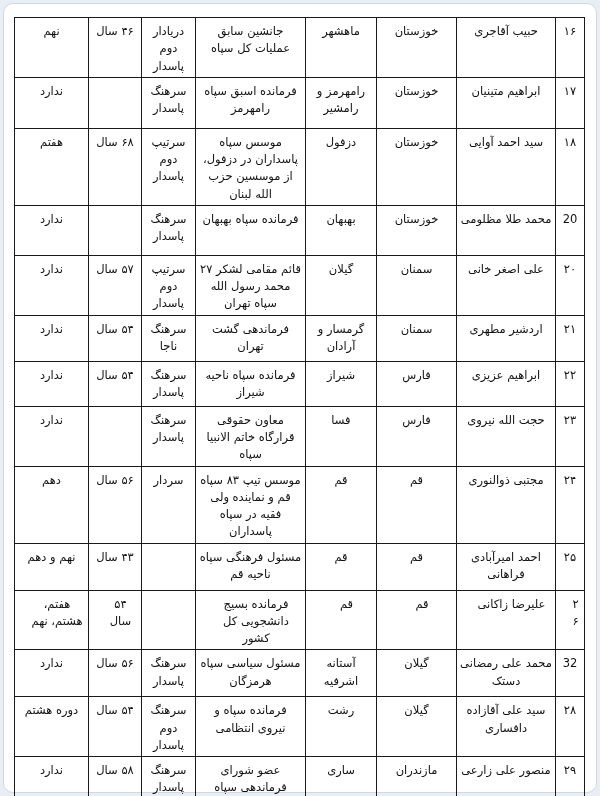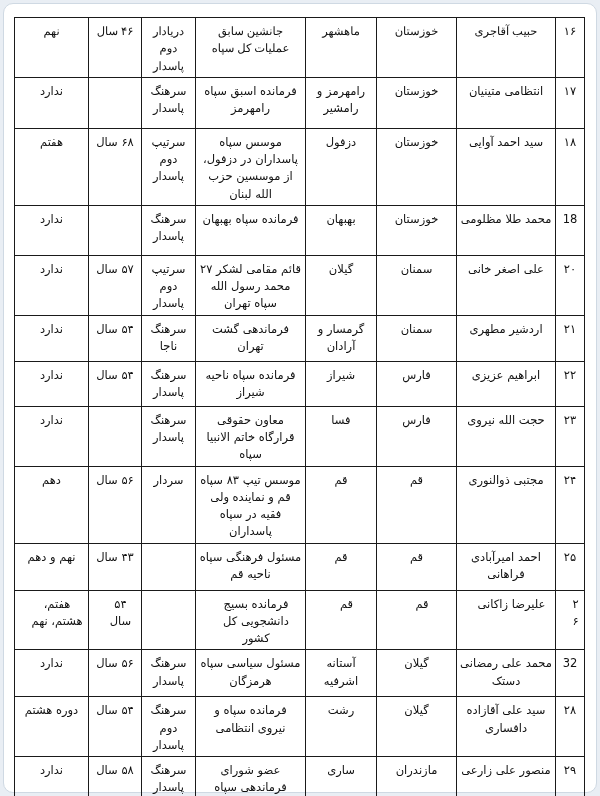--- a/index.html
+++ b/index.html
@@ -27,21 +27,21 @@
     border:1px solid #1a1a1a;
     text-align:center;
     vertical-align:top;
     padding:5px 3px 2px 3px;
     font-size:11.5px;
     line-height:1.5;
     overflow:hidden;
     word-wrap:break-word;
   }
   
-  tr:nth-child(1)  td { height:36px;font-family:Liberation Serif, serif; }
+  tr:nth-child(1)  td { height:36px; }
   tr:nth-child(2)  td { height:43px; }
   tr:nth-child(3)  td { height:52px; }
   tr:nth-child(4)  td { height:42px; }
   tr:nth-child(5)  td { height:52px; }
   tr:nth-child(6)  td { height:38px; }
   tr:nth-child(7)  td { height:37px; }
   tr:nth-child(8)  td { height:40px; }
   tr:nth-child(9)  td { height:55px; }
   tr:nth-child(10) td { height:39px; }
   tr:nth-child(11) td { height:39px;padding-left:14px; }
@@ -73,40 +73,40 @@
         <td>حبیب آقاجری</td>
         <td>خوزستان</td>
         <td>ماهشهر</td>
         <td>جانشین سابق عملیات کل سپاه</td>
         <td>دریادار دوم پاسدار</td>
         <td>۴۶ سال</td>
         <td>نهم</td>
       </tr>
       <tr>
         <td>۱۷</td>
-        <td>انتظامی متینیان</td>
+        <td>ابراهیم متینیان</td>
         <td>خوزستان</td>
         <td>رامهرمز و رامشیر</td>
         <td>فرمانده اسبق سپاه رامهرمز</td>
         <td>سرهنگ پاسدار</td>
         <td></td>
         <td>ندارد</td>
       </tr>
       <tr>
         <td>۱۸</td>
         <td>سید احمد آوایی</td>
         <td>خوزستان</td>
         <td>دزفول</td>
         <td>موسس سپاه پاسداران در دزفول، از موسسین حزب الله لبنان</td>
         <td>سرتیپ دوم پاسدار</td>
         <td>۶۸ سال</td>
         <td>هفتم</td>
       </tr>
       <tr>
-        <td>18</td>
+        <td>20</td>
         <td>محمد طلا مظلومی</td>
         <td>خوزستان</td>
         <td>بهبهان</td>
         <td>فرمانده سپاه بهبهان</td>
         <td>سرهنگ پاسدار</td>
         <td></td>
         <td>ندارد</td>
       </tr>
       <tr>
         <td>۲۰</td>

